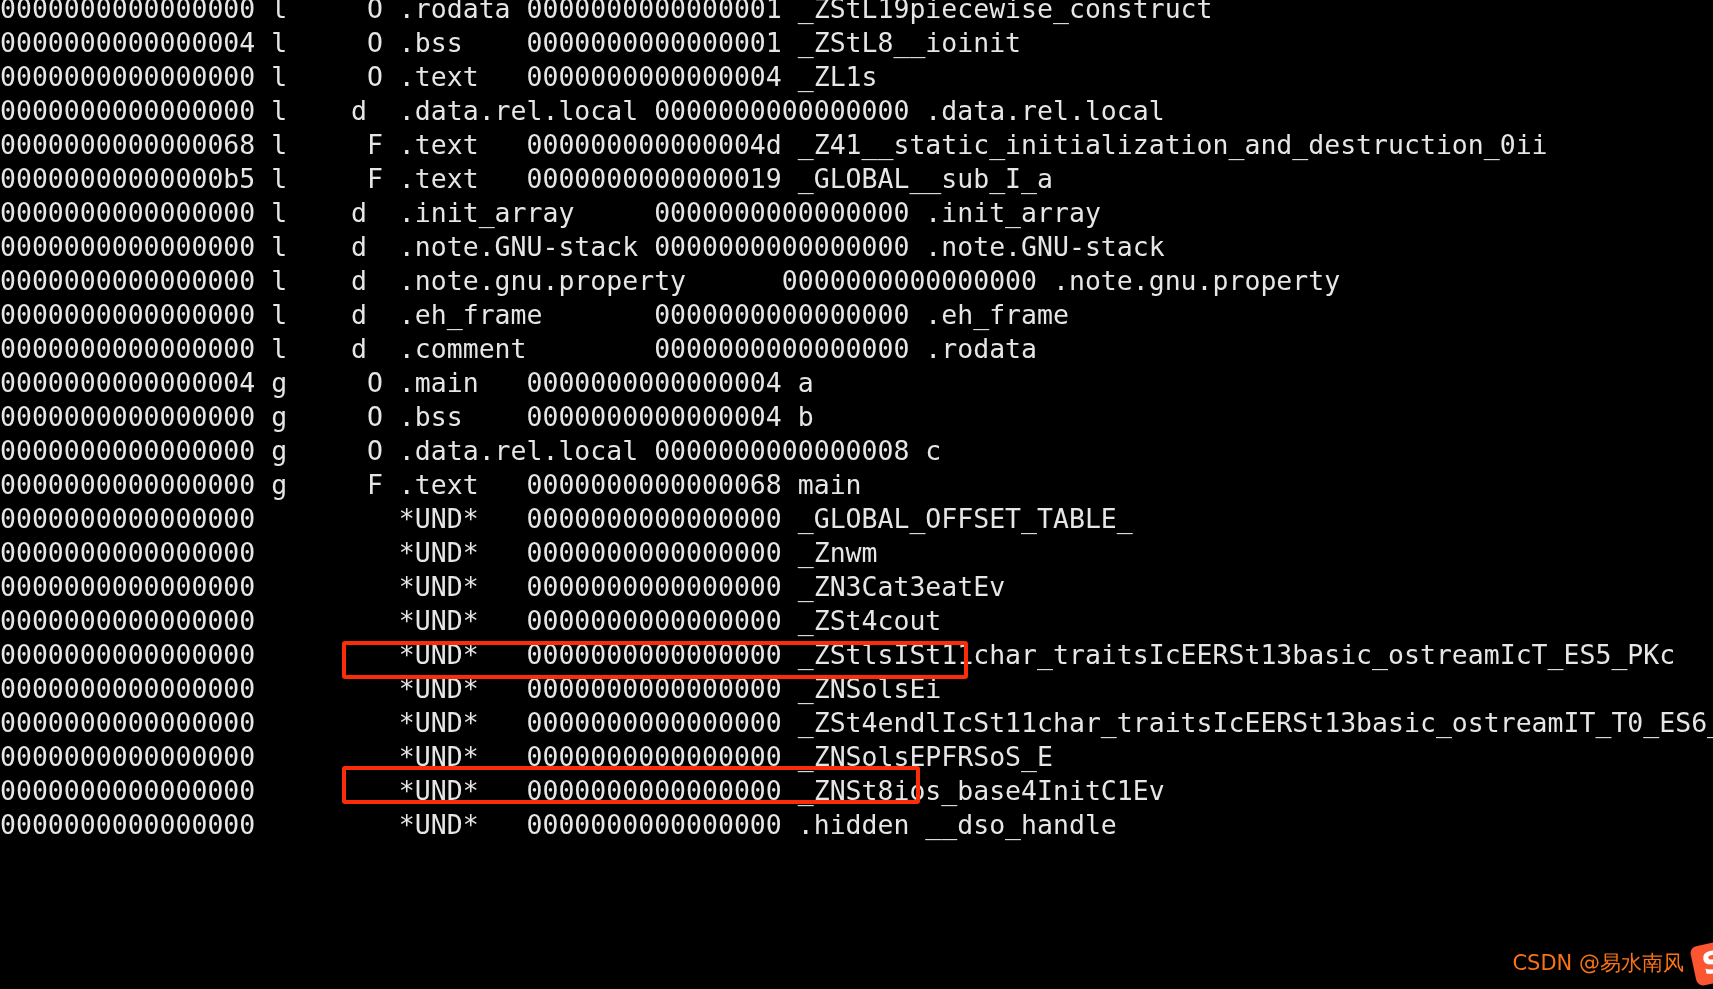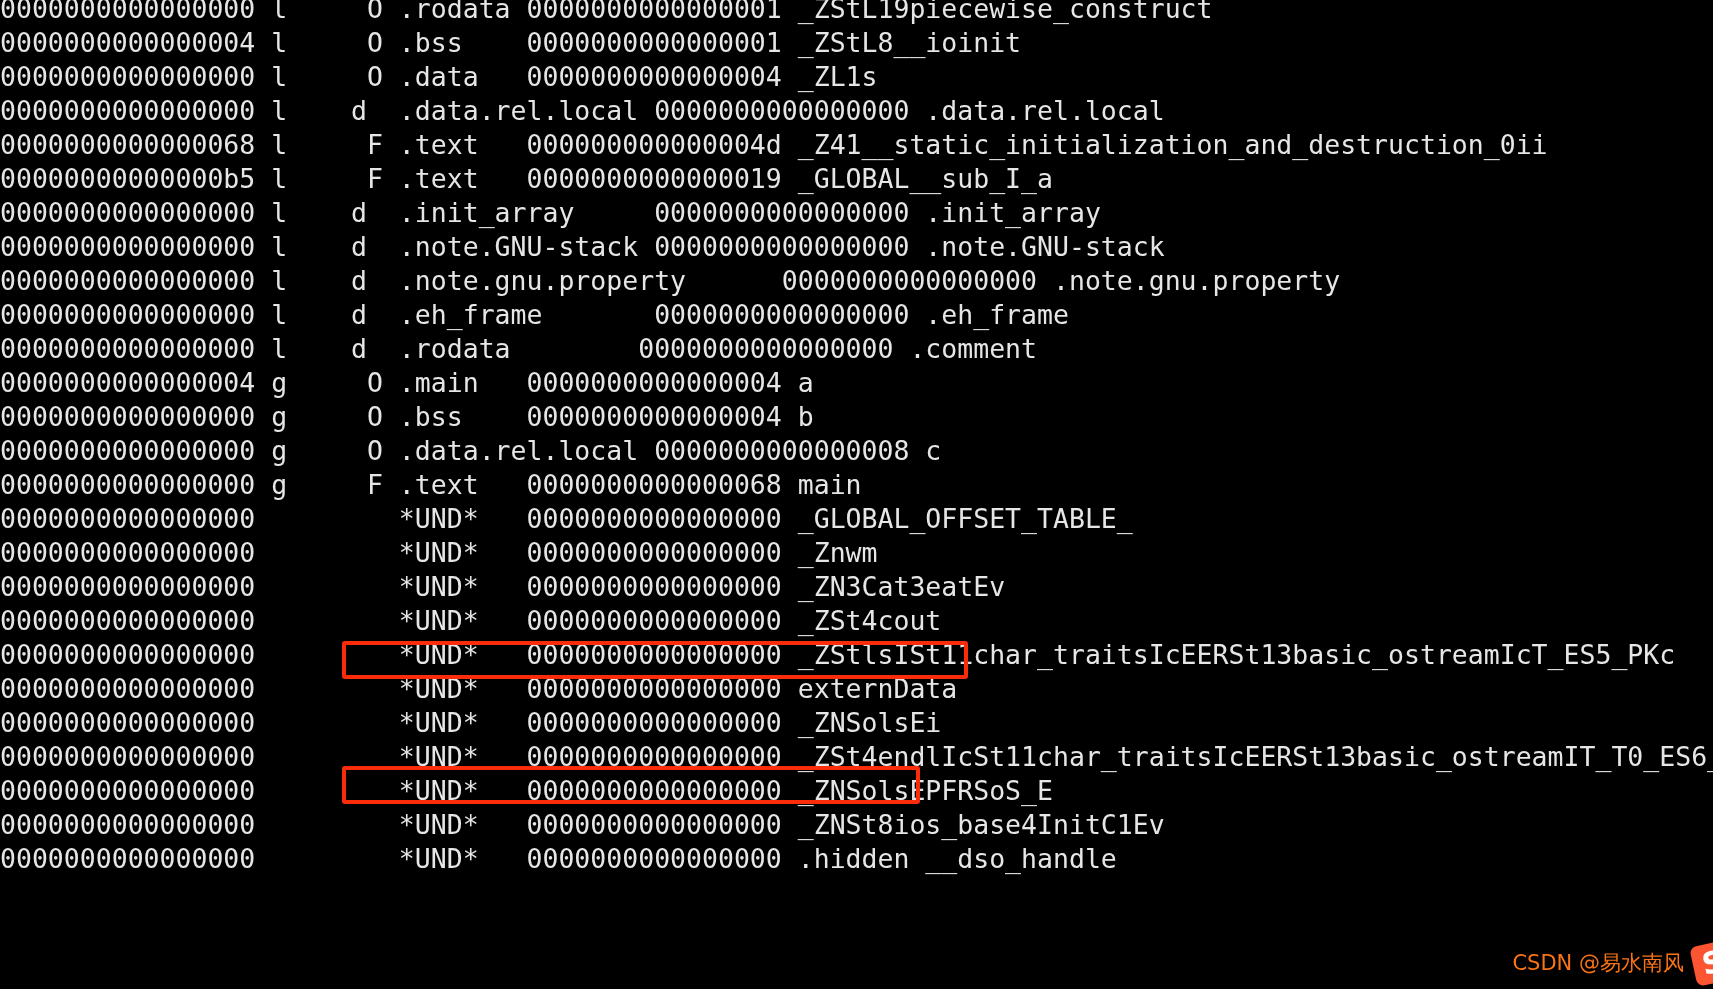--- a/index.html
+++ b/index.html
@@ -91,39 +91,38 @@
   }
 </style>
 </head>
 <body>
 
 <div id="terminal">
 
   <div id="lines">
       <div class="line">0000000000000000 l     O .rodata 0000000000000001 _ZStL19piecewise_construct</div>
       <div class="line">0000000000000004 l     O .bss    0000000000000001 _ZStL8__ioinit</div>
-      <div class="line">0000000000000000 l     O .data   0000000000000004 _ZL1s</div>
+      <div class="line">0000000000000000 l     O .text   0000000000000004 _ZL1s</div>
       <div class="line">0000000000000000 l    d  .data.rel.local 0000000000000000 .data.rel.local</div>
       <div class="line">0000000000000068 l     F .text   000000000000004d _Z41__static_initialization_and_destruction_0ii</div>
       <div class="line">00000000000000b5 l     F .text   0000000000000019 _GLOBAL__sub_I_a</div>
       <div class="line">0000000000000000 l    d  .init_array     0000000000000000 .init_array</div>
       <div class="line">0000000000000000 l    d  .note.GNU-stack 0000000000000000 .note.GNU-stack</div>
       <div class="line">0000000000000000 l    d  .note.gnu.property      0000000000000000 .note.gnu.property</div>
       <div class="line">0000000000000000 l    d  .eh_frame       0000000000000000 .eh_frame</div>
-      <div class="line">0000000000000000 l    d  .rodata        0000000000000000 .comment</div>
+      <div class="line">0000000000000000 l    d  .comment        0000000000000000 .rodata</div>
       <div class="line">0000000000000004 g     O .main   0000000000000004 a</div>
       <div class="line">0000000000000000 g     O .bss    0000000000000004 b</div>
       <div class="line">0000000000000000 g     O .data.rel.local 0000000000000008 c</div>
       <div class="line">0000000000000000 g     F .text   0000000000000068 main</div>
       <div class="line">0000000000000000         *UND*   0000000000000000 _GLOBAL_OFFSET_TABLE_</div>
       <div class="line">0000000000000000         *UND*   0000000000000000 _Znwm</div>
       <div class="line">0000000000000000         *UND*   0000000000000000 _ZN3Cat3eatEv</div>
       <div class="line">0000000000000000         *UND*   0000000000000000 _ZSt4cout</div>
       <div class="line">0000000000000000         *UND*   0000000000000000 _ZStlsISt11char_traitsIcEERSt13basic_ostreamIcT_ES5_PKc</div>
-      <div class="line">0000000000000000         *UND*   0000000000000000 externData</div>
       <div class="line">0000000000000000         *UND*   0000000000000000 _ZNSolsEi</div>
       <div class="line">0000000000000000         *UND*   0000000000000000 _ZSt4endlIcSt11char_traitsIcEERSt13basic_ostreamIT_T0_ES6_</div>
       <div class="line">0000000000000000         *UND*   0000000000000000 _ZNSolsEPFRSoS_E</div>
       <div class="line">0000000000000000         *UND*   0000000000000000 _ZNSt8ios_base4InitC1Ev</div>
       <div class="line">0000000000000000         *UND*   0000000000000000 .hidden __dso_handle</div>
     </div>
 
   <div class="hl-box" id="hl-box-cat-eat"></div>
 
   <div class="hl-box" id="hl-box-extern-data"></div>

